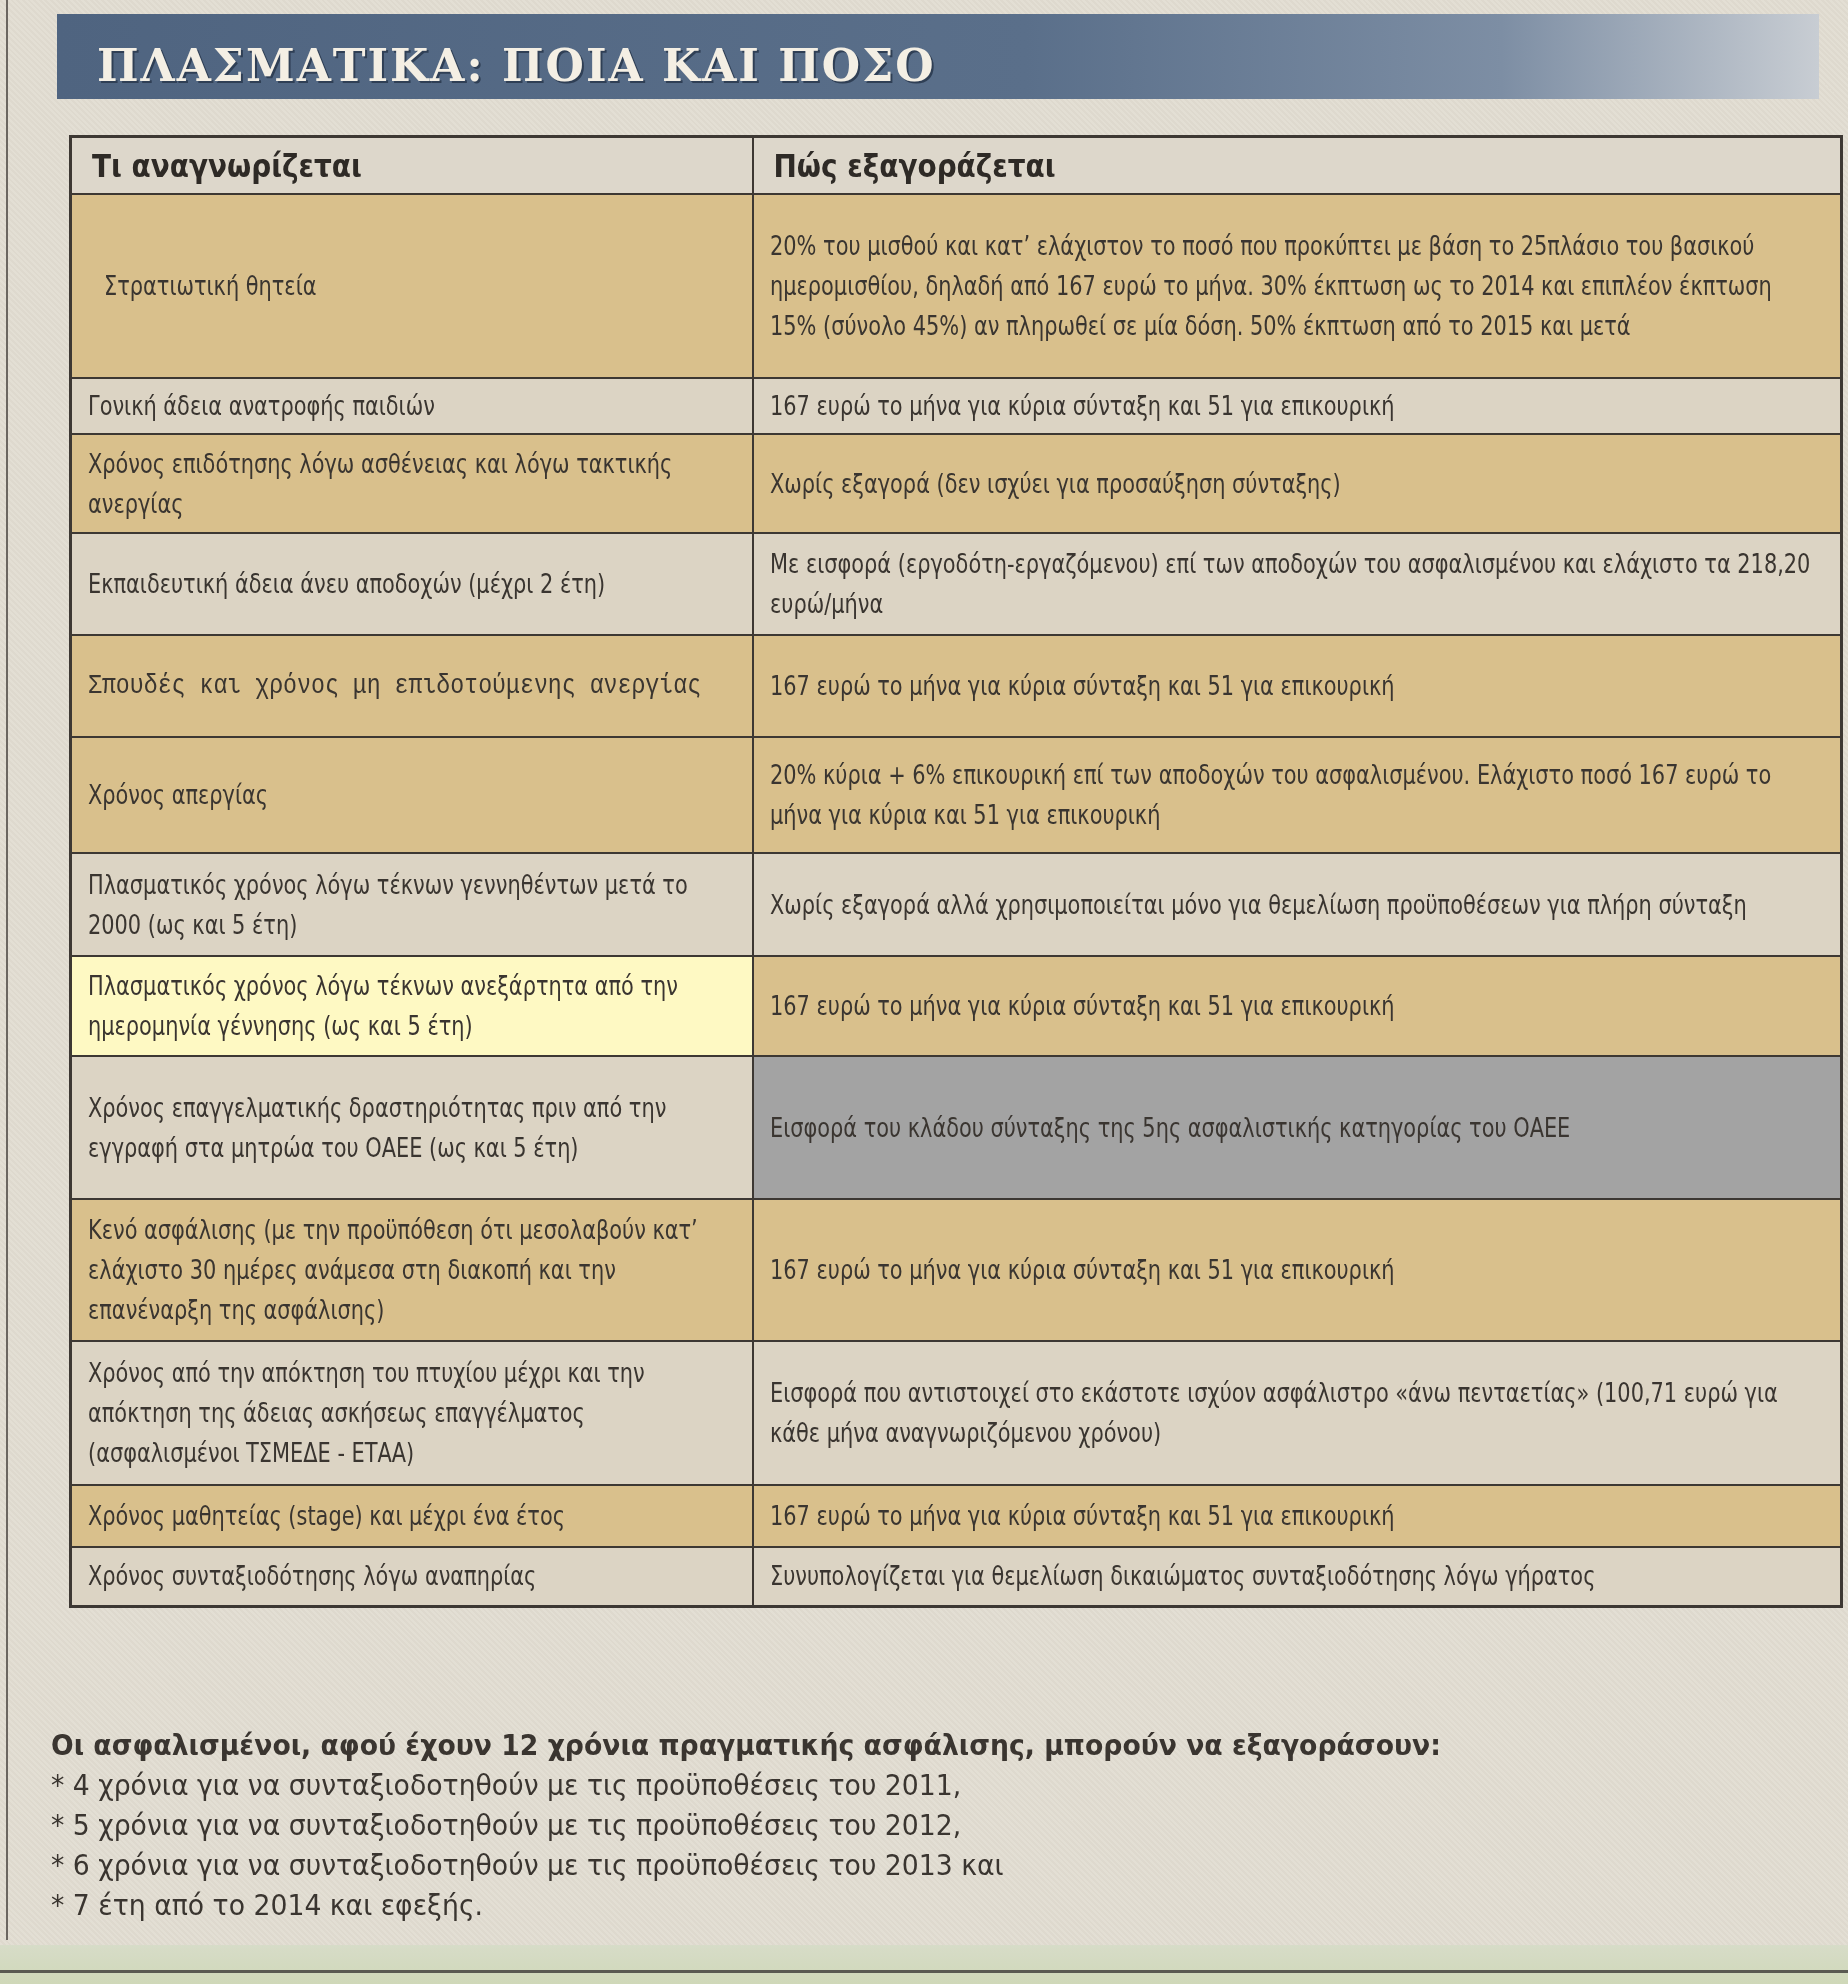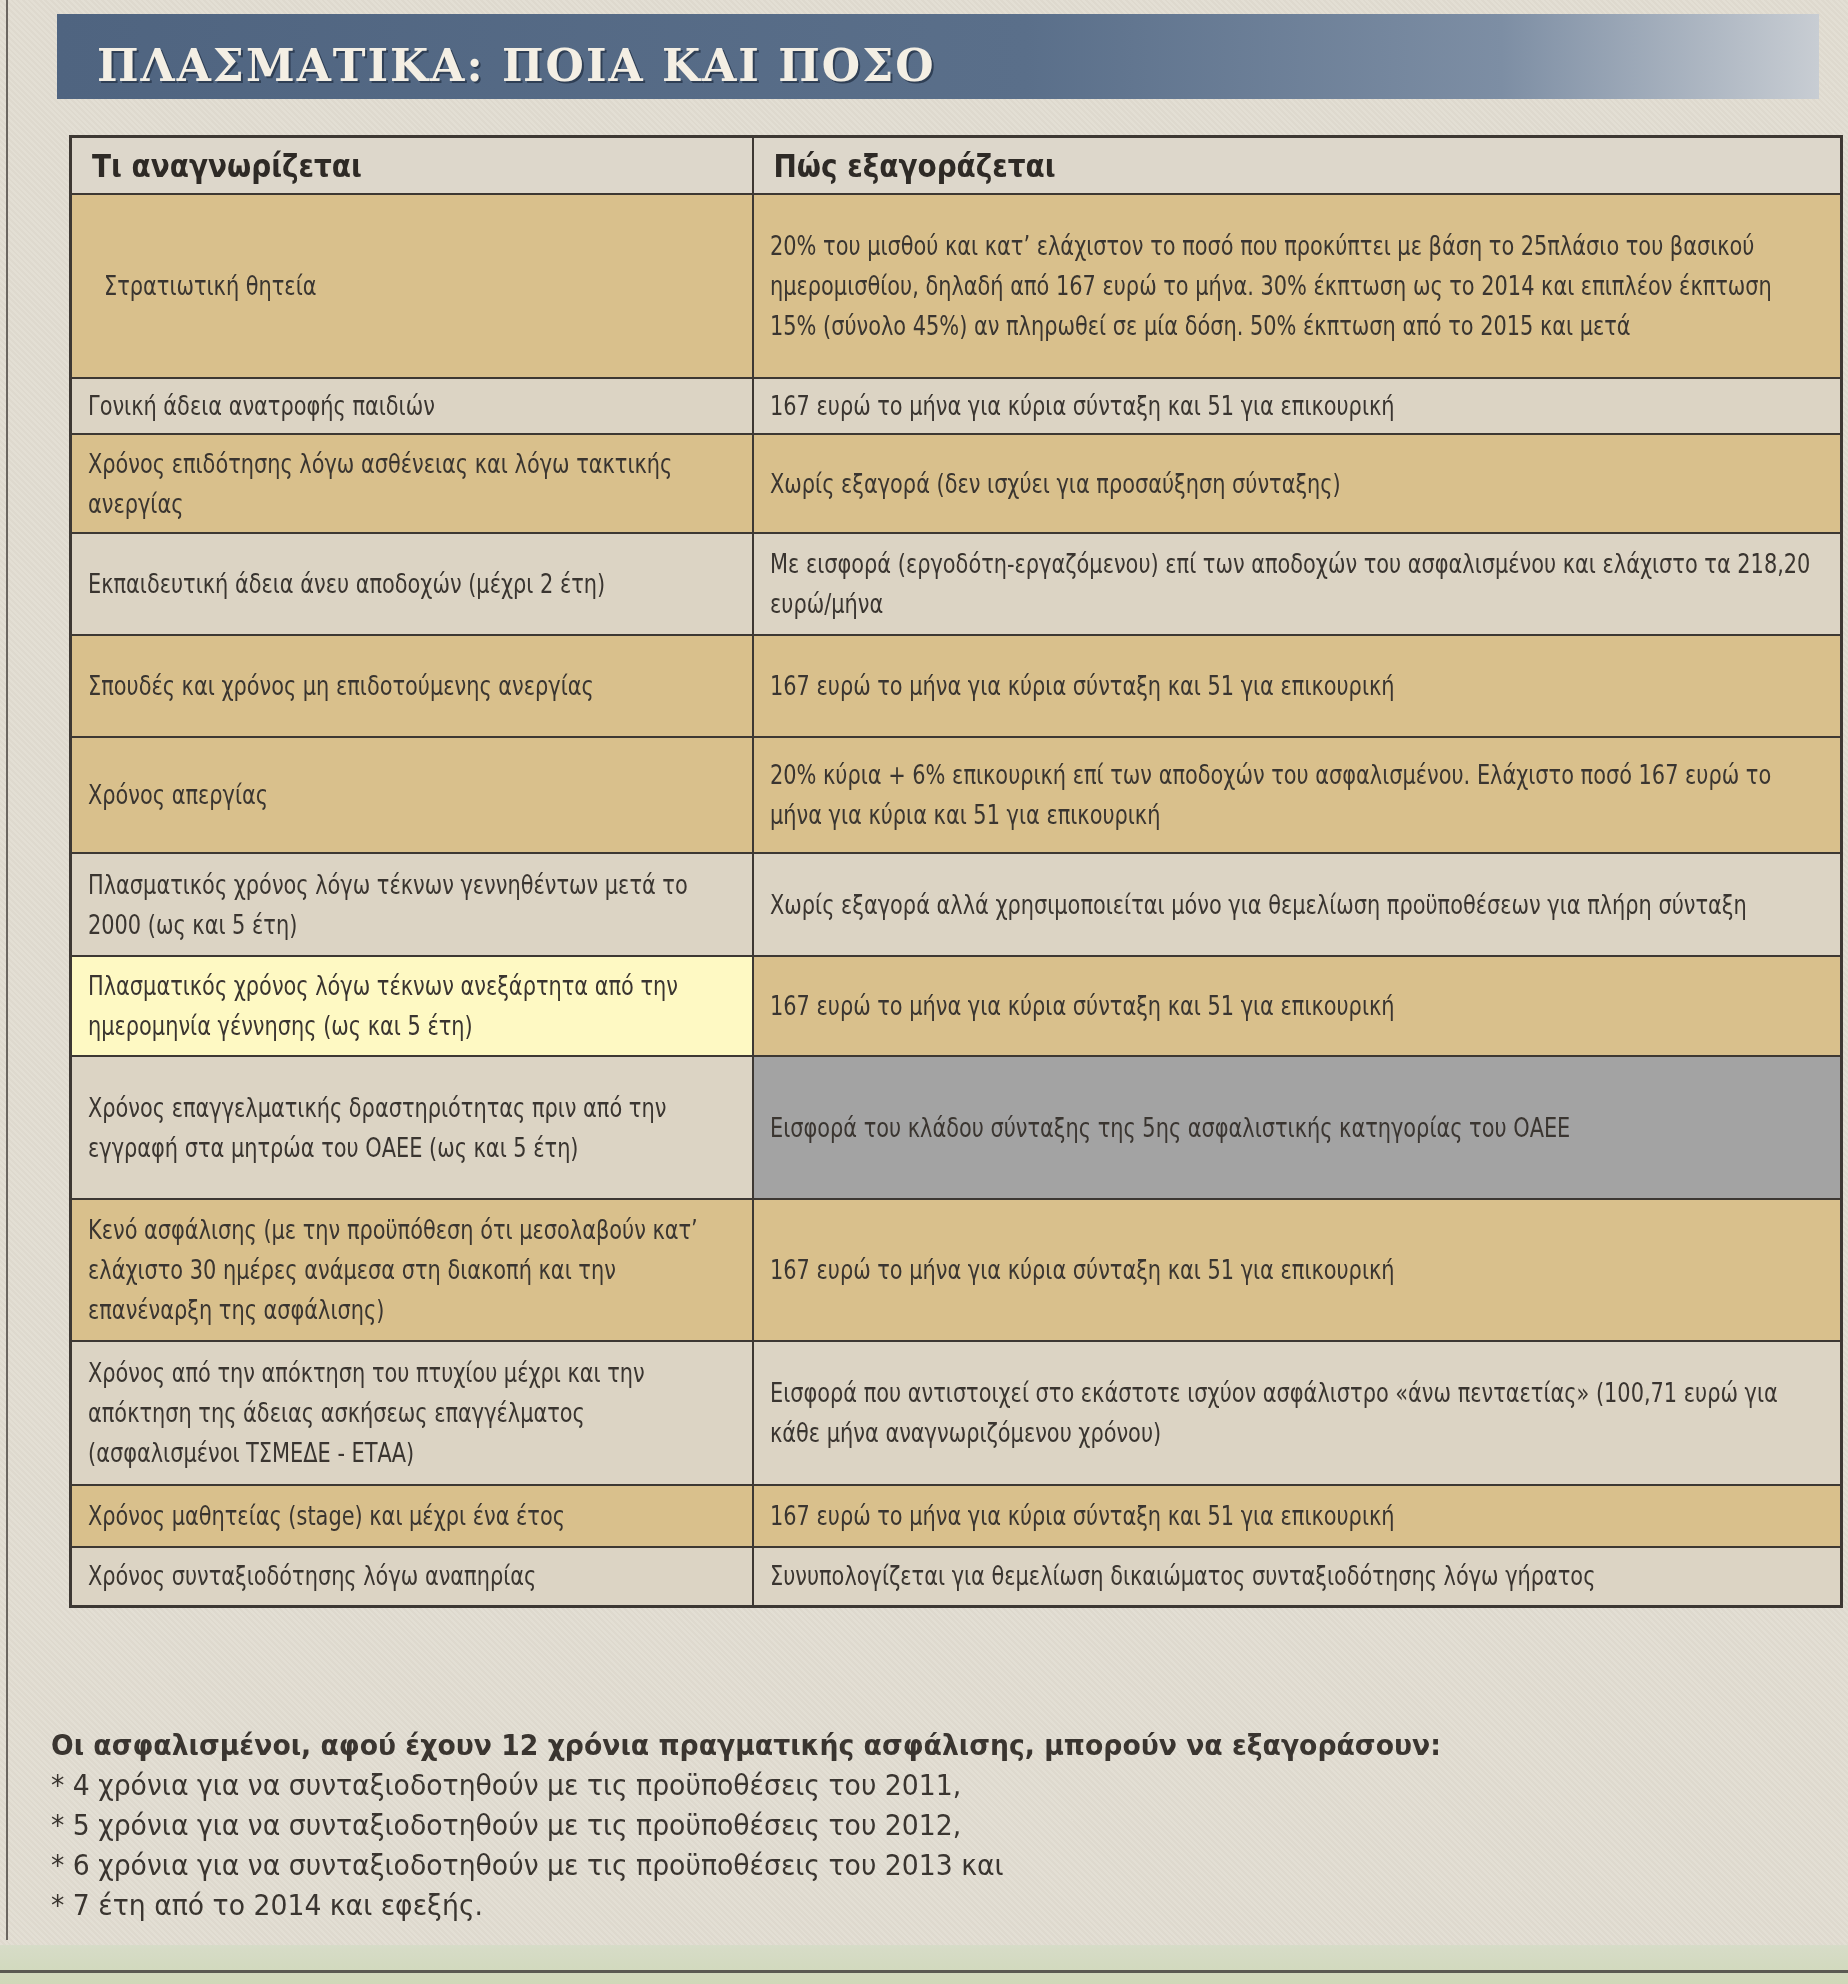--- a/index.html
+++ b/index.html
@@ -175,21 +175,21 @@
     </tr>
     <tr class="plain" style="height:102px">
       <td class="c1" style="background: rgb(220, 212, 196);">
           <span class="cell-text">Εκπαιδευτική άδεια άνευ αποδοχών (μέχρι 2 έτη)</span>
         </td>
       <td class="c2" style="background: rgb(220, 212, 196);">
           <span class="cell-text">Με εισφορά (εργοδότη-εργαζόμενου) επί των αποδοχών του ασφαλισμένου και ελάχιστο τα 218,20 ευρώ/μήνα</span>
         </td>
     </tr>
     <tr class="shaded" style="height:102px">
-      <td class="c1" style="background: rgb(217, 192, 140);">
+      <td class="c1" style="background: rgb(217, 192, 140); font-family: Liberation Mono, monospace;">
           <span class="cell-text">Σπουδές και χρόνος μη επιδοτούμενης ανεργίας</span>
         </td>
       <td class="c2" style="background: rgb(217, 192, 140);">
           <span class="cell-text">167 ευρώ το μήνα για κύρια σύνταξη και 51 για επικουρική</span>
         </td>
     </tr>
     <tr class="shaded" style="height:116px">
       <td class="c1" style="background: rgb(217, 192, 140);">
           <span class="cell-text">Χρόνος απεργίας</span>
         </td>

